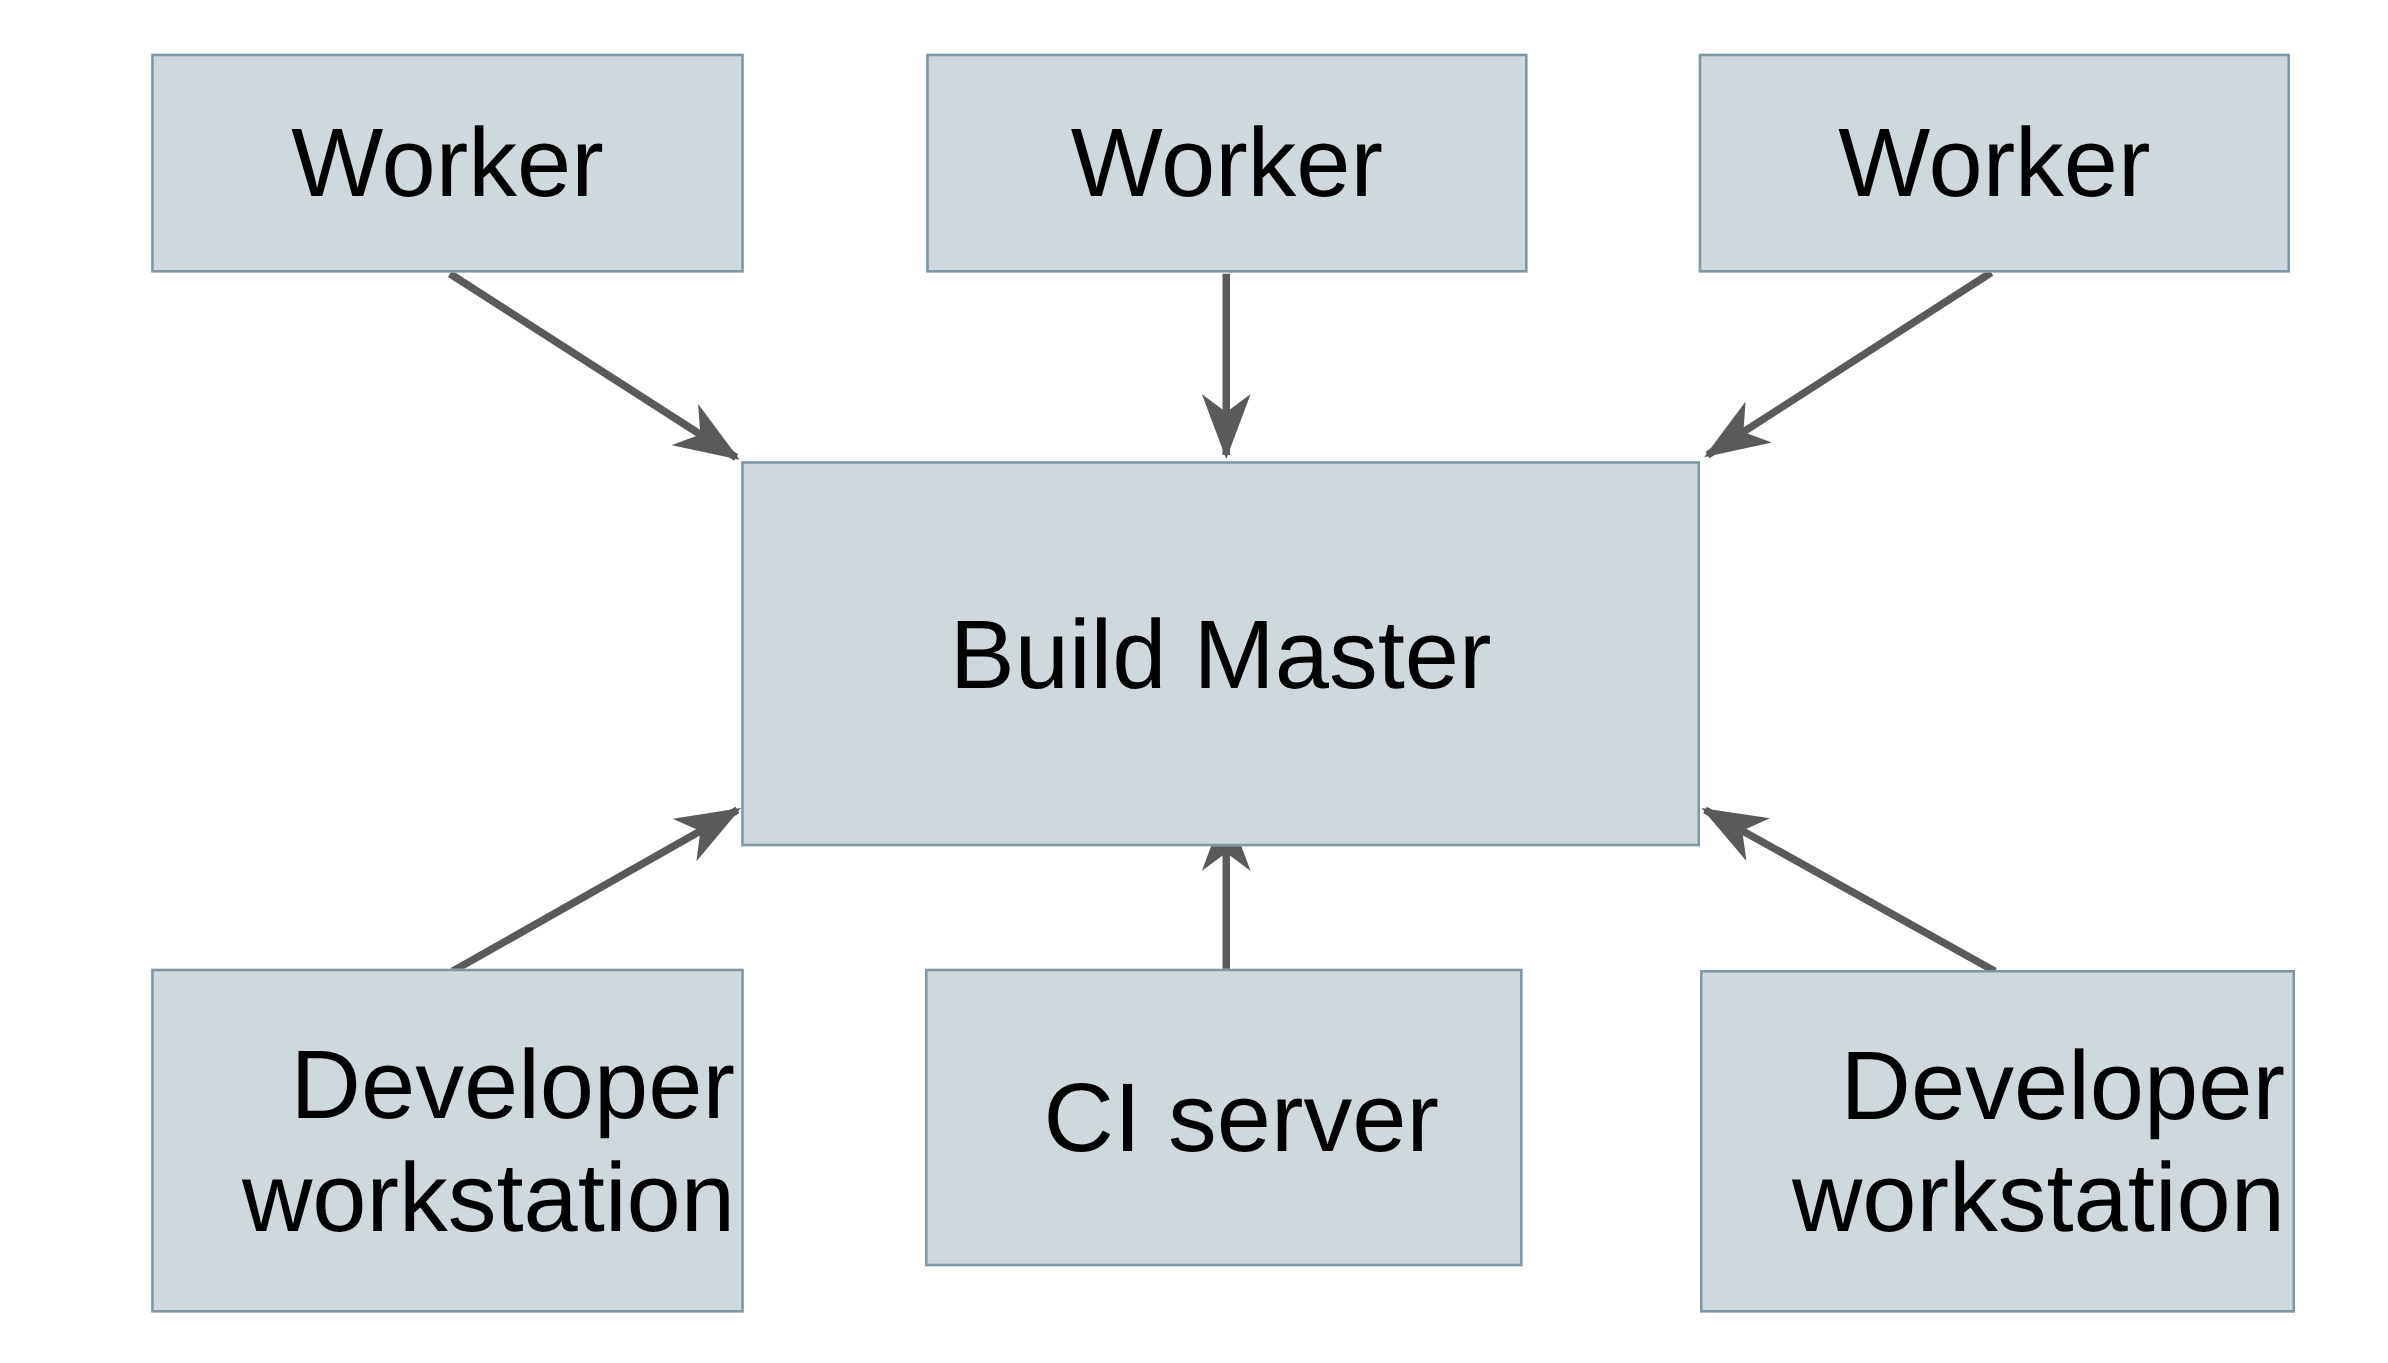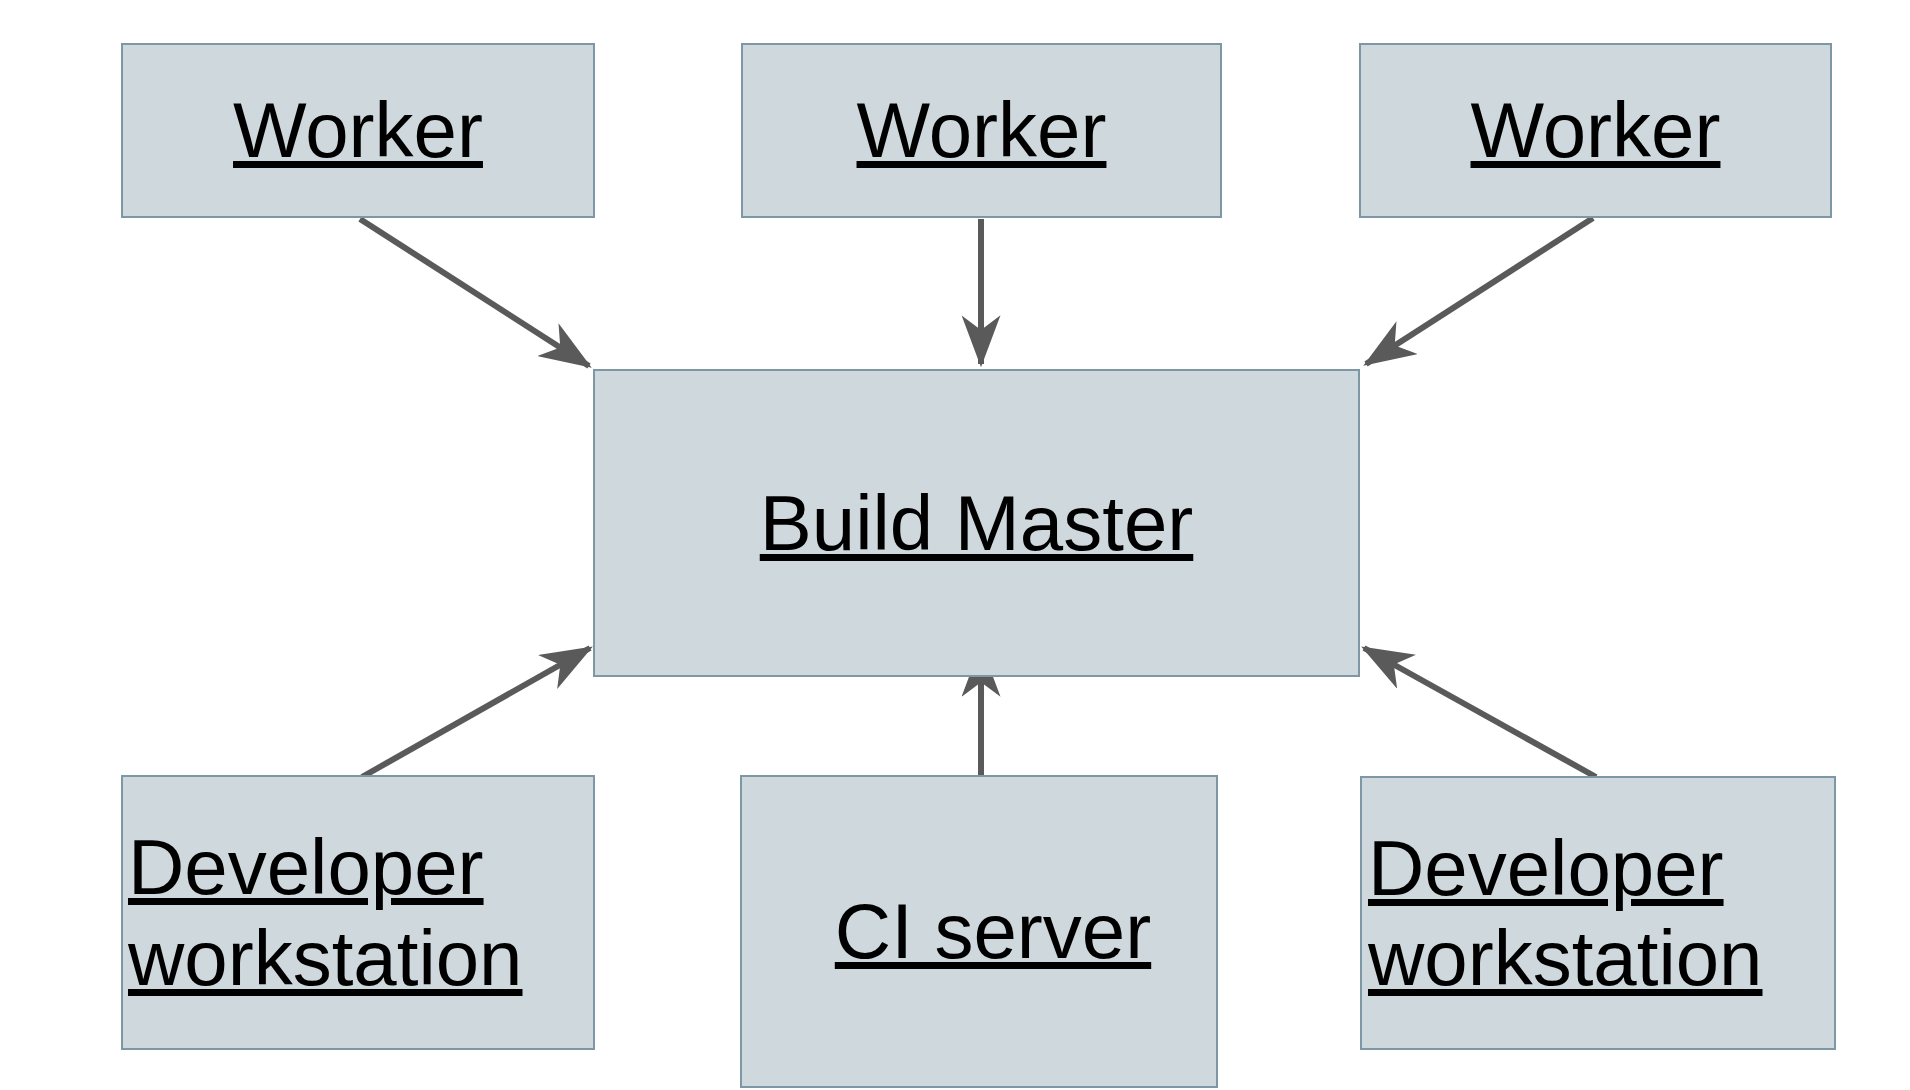--- a/index.html
+++ b/index.html
@@ -33,35 +33,34 @@
     fill: none;
   }
   .arrowhead-path { fill: var(--arrow-color); }
   .node {
     position: absolute;
     background: var(--node-fill);
     border: 2px solid var(--node-border);
     display: flex;
     align-items: center;
     justify-content: center;
-    text-align: left;
-    text-decoration: underline;
+    text-align: right;
   }
   .node-label {
     color: var(--text-color);
     font-size: 78px;
     line-height: 1.16;
     letter-spacing: 0px;
   }
   #node-worker-1      { left: 121px;  top: 43px;  width: 474px; height: 175px; }
   #node-worker-2      { left: 741px;  top: 43px;  width: 481px; height: 175px; }
   #node-worker-3      { left: 1359px; top: 43px;  width: 473px; height: 175px; }
   #node-build-master  { left: 593px;  top: 369px; width: 767px; height: 308px; }
   #node-dev-left      { left: 121px;  top: 775px; width: 474px; height: 275px; }
-  #node-ci-server     { left: 740px;  top: 775px; width: 478px; height: 313px; padding-left: 28px; }
+  #node-ci-server     { left: 740px;  top: 775px; width: 478px; height: 238px; padding-left: 28px; }
   #node-dev-right     { left: 1360px; top: 776px; width: 476px; height: 274px; }
   #node-dev-left .node-label,
   #node-dev-right .node-label { max-width: 460px; }
 </style>
 </head>
 <body>
 
 <div class="canvas">
 
   <svg class="arrows-layer" viewBox="0 0 1910 1090" xmlns="http://www.w3.org/2000/svg" aria-hidden="true">

